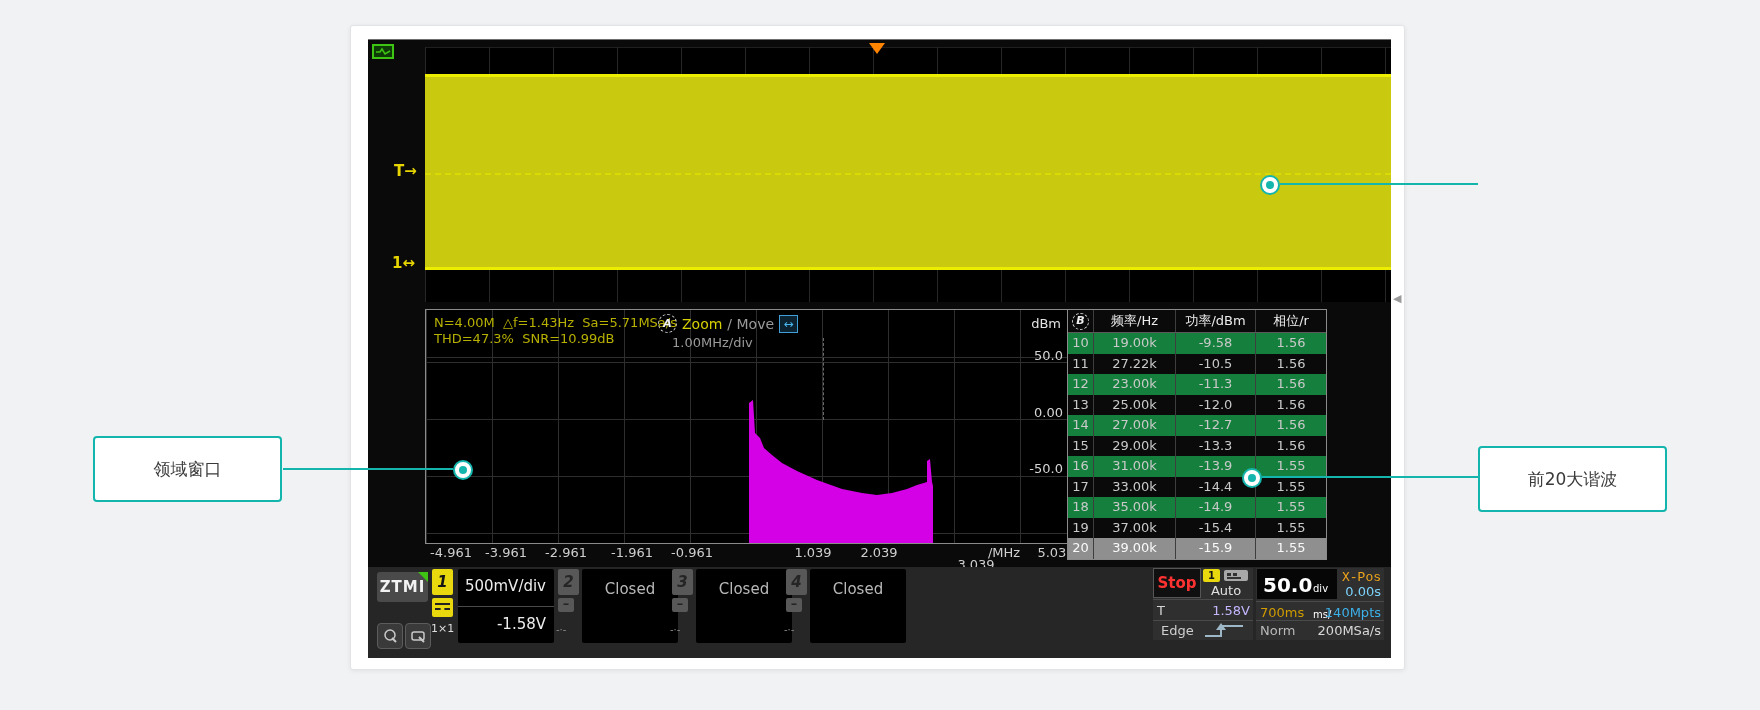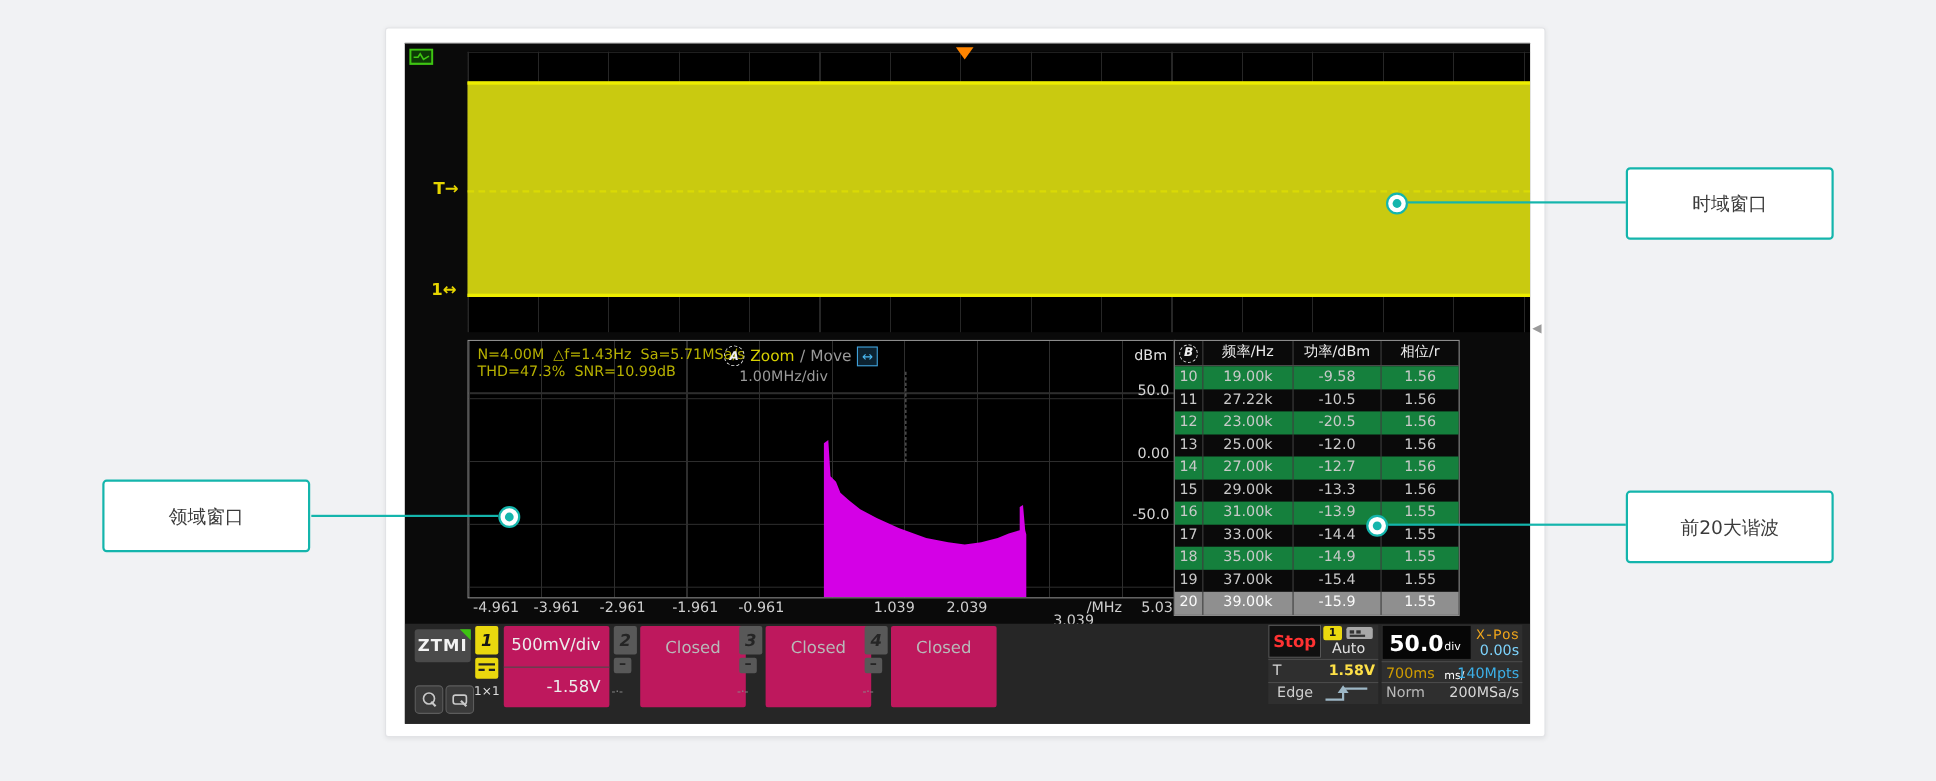--- a/index.html
+++ b/index.html
@@ -41,21 +41,21 @@
   .htable{left:699px;top:269px;width:258px;background:#0a0a0a;border:1px solid #8b8b8b;
           color:#c9c9c9;font-size:13px;}
   .hrow{display:grid;grid-template-columns:26px 82px 80px 70px;height:20.5px;line-height:20.5px;}
   .hrow>div{text-align:center;border-right:1px solid #3e3e3e;overflow:hidden;}
   .hrow>div:last-child{border-right:none;}
   .hhead{color:#ececec;border-bottom:1px solid #5a5a5a;height:22px;line-height:22px;}
   .hrow.even{background:#15803d;}
   .hrow.sel{background:#8f8f8f;color:#fafafa;}
   
   .tbar{left:0;top:527px;width:1023px;height:91px;background:#262626;font-size:13px;}
-  .tbox{background:#be185d;border-radius:2px;}
+  .tbox{background:#000000;border-radius:2px;}
   .chbadge{display:flex;align-items:center;justify-content:center;width:21px;height:26px;
      font-weight:bold;font-style:italic;font-size:15px;border-radius:2px;}
   .ylw{background:#ead80e;color:#151515;}
   .gry{background:#585858;color:#252525;}
   .zt{display:flex;align-items:center;justify-content:center;background:#4a4a4a;color:#f2f2f2;
       font-weight:bold;font-size:15px;letter-spacing:1px;border-radius:3px;}
   .corner{right:0;top:0;width:0;height:0;border-left:10px solid transparent;border-top:10px solid #3ec412;}
   .minibtn{width:24px;height:24px;background:#3a3a3a;border:1px solid #5c5c5c;border-radius:4px;
            display:flex;align-items:center;justify-content:center;}
   .stopbox{left:0;top:0;width:46px;height:28px;background:#101010;border:1px solid #565656;
@@ -149,21 +149,21 @@
           </div>
         <div class="hrow">
             <div>11</div>
             <div>27.22k</div>
             <div>-10.5</div>
             <div>1.56</div>
           </div>
         <div class="hrow even">
             <div>12</div>
             <div>23.00k</div>
-            <div>-20.5</div>
+            <div>-11.3</div>
             <div>1.56</div>
           </div>
         <div class="hrow">
             <div>13</div>
             <div>25.00k</div>
             <div>-12.0</div>
             <div>1.56</div>
           </div>
         <div class="hrow even">
             <div>14</div>
@@ -269,21 +269,21 @@
             <svg width="26" height="13">
                 <rect x="1" y="1" width="24" height="11" rx="2" fill="#a8a8a8"></rect>
                 <rect x="4" y="4" width="4" height="3" fill="#333"></rect>
                 <rect x="10" y="4" width="4" height="3" fill="#333"></rect>
                 <rect x="4" y="8" width="14" height="2" fill="#333"></rect>
               </svg>
           </div>
           <div class="abs" style="left:50px;top:15px;width:46px;text-align:center;color:#e0e0e0;">Auto</div>
           <div class="abs sep" style="left:0;top:31px;width:100px;"></div>
           <div class="abs" style="left:4px;top:35px;color:#d5d5d5;">T</div>
-          <div class="abs" style="right:3px;top:35px;color:#fde047;font-weight:bold;">1.58V</div>
+          <div class="abs" style="right:3px;top:35px;color:#c4b5fd;">1.58V</div>
           <div class="abs sep" style="left:0;top:52px;width:100px;"></div>
           <div class="abs" style="left:8px;top:55px;color:#cfcfcf;">Edge</div>
           <div class="abs" style="left:50px;top:54px;">
             <svg width="42" height="17">
                 <polyline points="2,14 18,14 18,4 40,4" fill="none" stroke="#9db7c6" stroke-width="2"></polyline>
                 <polygon points="13,8 18,1 23,8" fill="#9db7c6"></polygon>
               </svg>
           </div>
         </div>
 
@@ -313,23 +313,20 @@
   </div>
   <div class="abs cline" style="left:283px;top:468px;width:170px;"></div>
   <div class="abs cmark" style="left:453px;top:460px;">
       <span></span>
     </div>
 
   <div class="abs cmark" style="left:1260px;top:175px;">
       <span></span>
     </div>
   <div class="abs cline" style="left:1280px;top:183px;width:198px;"></div>
-  <div class="abs callout" style="left:1478px;top:152px;">
-    <span>时域窗口</span>
-  </div>
 
   <div class="abs cmark" style="left:1242px;top:468px;">
       <span></span>
     </div>
   <div class="abs cline" style="left:1262px;top:476px;width:216px;"></div>
   <div class="abs callout" style="left:1478px;top:446px;">
     <span>前20大谐波</span>
   </div>
 
 </div>

